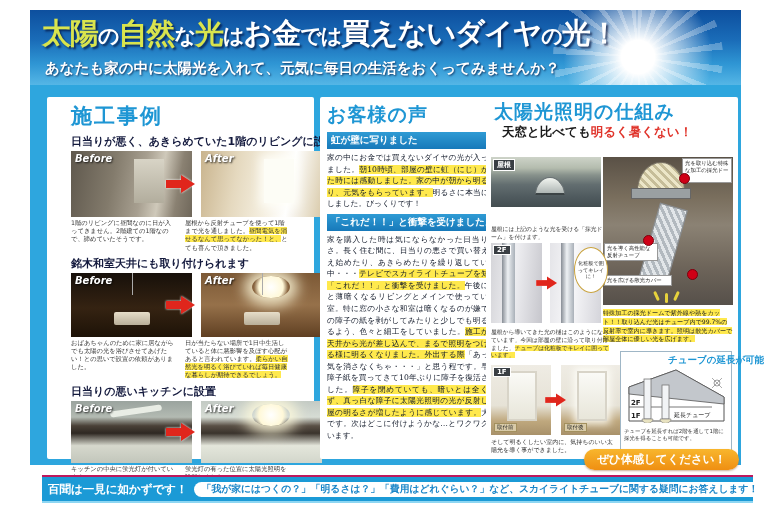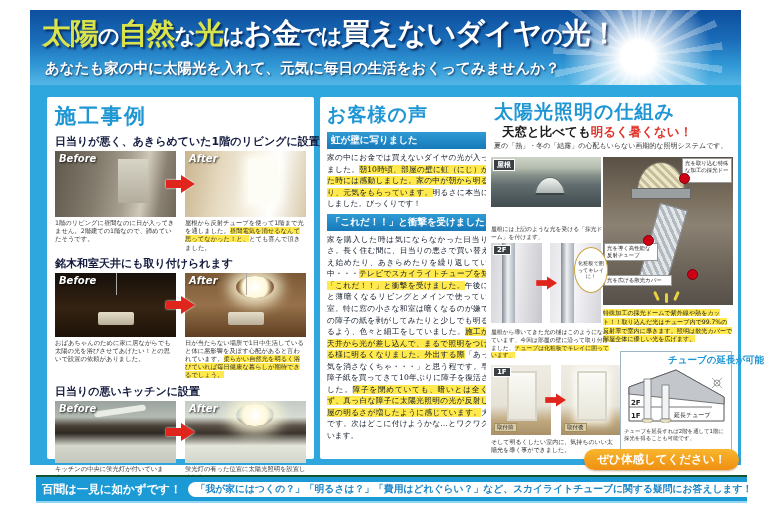--- a/index.html
+++ b/index.html
@@ -20,21 +20,21 @@
            white-space:nowrap;text-shadow:2px 2px 2px rgba(0,10,50,.65);}
   .h-title .y{color:#d9e44d;}
   .h-title .w{color:#ffffff;}
   .h-title .s{color:#ffffff;font-size:21px;}
   .h-sub{position:absolute;left:15px;top:49px;color:#fff;font-weight:bold;font-size:14.5px;
          white-space:nowrap;text-shadow:1px 1px 2px rgba(0,10,50,.7);}
 
   
   .main-bg{position:absolute;left:0;top:75px;width:711px;height:380px;background:#2ea6de;}
   .panel{position:absolute;top:87px;height:362px;background:#fff;border-radius:2px;box-sizing:border-box;}
-  .p1{left:17px;width:267px;padding:5px 8px;}
+  .p1{left:17px;width:267px;padding:5px 24px;}
   .p2{left:290px;width:192px;padding:5px 7px;}
   .p3{left:456px;width:252px;padding:0;}
   .panel-title{color:#1e96d4;font-weight:bold;}
   .p1 .panel-title{font-size:21px;letter-spacing:2px;margin:0 0 2px 0;}
   .p2 .panel-title{font-size:19px;letter-spacing:1px;margin:0 0 3px 0;}
 
   
   .case-head{font-size:11px;font-weight:bold;color:#141a3e;margin:4px 0 2px 0;white-space:nowrap;}
   .photo-row{position:relative;display:flex;gap:9px;}
   .ph{position:relative;overflow:hidden;flex:none;width:121px;}
@@ -122,22 +122,22 @@
 
   .ext-box{position:absolute;left:134px;top:254px;width:112px;height:102px;background:#fff;
       border:1px solid #9fb6c6;box-sizing:border-box;padding:2px 3px;}
   .ext-title{color:#1e96d4;font-weight:bold;font-size:9.5px;text-align:center;white-space:nowrap;margin-left:44px;}
   .ext-cap{font-size:5.4px;line-height:1.3;color:#333;margin-top:1px;}
 
   
   .cta-bubble{position:absolute;right:2px;top:439px;z-index:12;color:#fff;font-weight:bold;font-size:11.5px;
       padding:3px 13px;border-radius:15px;background:linear-gradient(180deg,#f8b62d,#ef8f12);
       box-shadow:0 1px 2px rgba(120,60,0,.4);white-space:nowrap;}
-  .banner{position:absolute;left:6px;top:465px;width:711px;height:28px;background:#1b9ad6;
-      border-top:2px solid #14532d;border-bottom:2px solid #8ed6f2;box-sizing:border-box;
+  .banner{position:absolute;left:12px;top:465px;width:711px;height:28px;background:#1b9ad6;
+      border-top:2px solid #be185d;border-bottom:2px solid #8ed6f2;box-sizing:border-box;
       display:flex;align-items:center;padding:8px 6px;}
   .banner-lead{color:#fff;font-weight:bold;font-size:11.5px;white-space:nowrap;margin-right:6px;}
   .banner-box{background:#fff;border-radius:12px;padding:1px 8px;color:#1b86c8;font-weight:bold;
       font-size:9.8px;white-space:nowrap;}
   svg text{font-family:"DejaVu Sans",sans-serif;}
 </style>
 </head>
 <body>
 
 <div class="flyer">
@@ -216,21 +216,20 @@
     <div class="voice-bar">虹が壁に写りました</div>
     <p class="voice-text"><span>家の中にお金では買えないダイヤの光が入ってきました。</span><span class="hl">朝10時頃、部屋の壁に虹（にじ）が写った時には感動しました。家の中が朝から明るくなり、元気をもらっています。</span><span>明るさに本当に感動しました。びっくりです！</span></p>
 
     <div class="voice-bar">「これだ！！」と衝撃を受けました。</div>
     <p class="voice-text"><span>家を購入した時は気にならなかった日当りの悪さ。長く住む間に、日当りの悪さで買い替えを考え始めたり、あきらめたりを繰り返していた最中・・・</span><span class="hl">テレビでスカイライトチューブを知り、「これだ！！」と衝撃を受けました。</span><span>午後になると薄暗くなるリビングとメインで使っている和室。特に窓の小さな和室は暗くなるのが嫌で、窓の障子の紙を剥がしてみたりと少しでも明るくなるよう、色々と細工をしていました。</span><span class="hl">施工が済み天井から光が差し込んで、まるで照明をつけている様に明るくなりました。外出する際</span><span>「あっ！電気を消さなくちゃ・・・」と思う程です。早速、障子紙を買ってきて10年ぶりに障子を復活させました。</span><span class="hl">障子を閉めていても、暗いとは全く思わず、真っ白な障子に太陽光照明の光が反射して部屋の明るさが増したように感じています。</span><span>大満足です。次はどこに付けようかな…とワクワクしています。</span></p>
   </div>
 
   <div class="panel p3">
     <div class="p3-title">太陽光照明の仕組み</div>
     <div class="p3-sub"><span>天窓と比べても</span><span class="red">明るく暑くない！</span></div>
-    <div class="p3-desc">夏の「熱」・冬の「結露」の心配もいらない画期的な照明システムです。</div>
 
     <div class="roof-photo">
       <span class="chip">屋根</span>
       <div class="dome"></div>
     </div>
     <div class="roof-cap">屋根には上記のような光を受ける「採光ドーム」を付けます。</div>
 
     <div class="diagram">
       <div class="d-dome"></div>
       <div class="d-base"></div>

